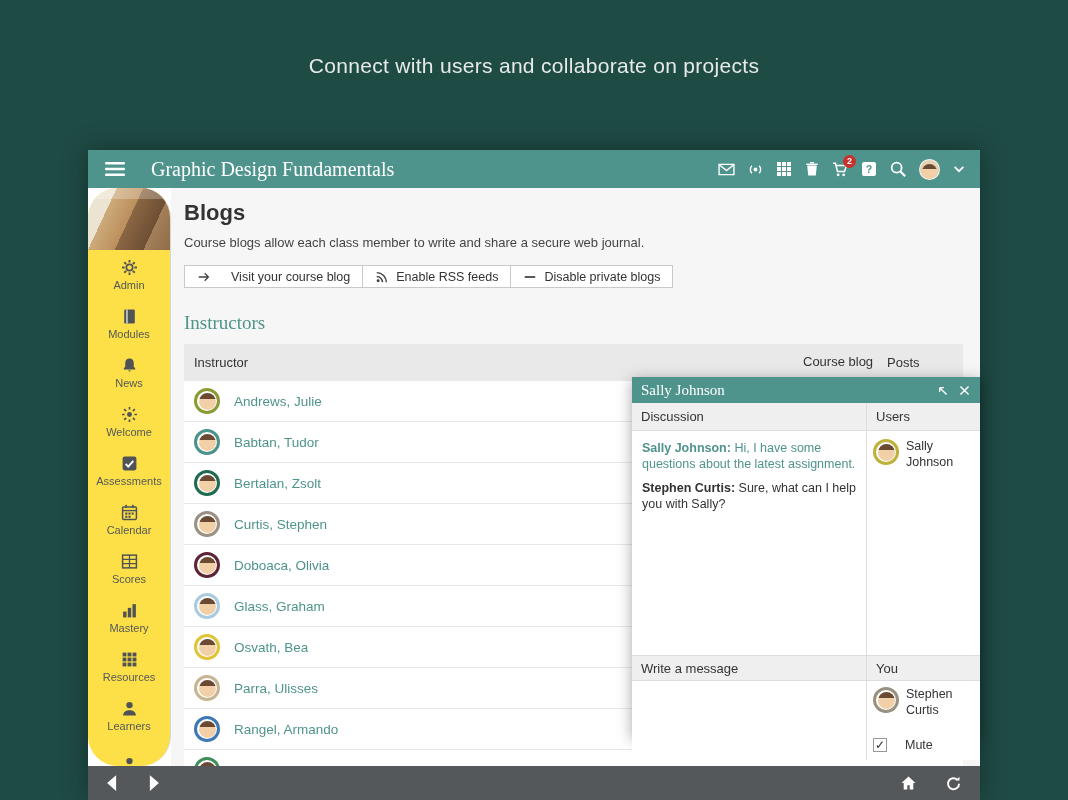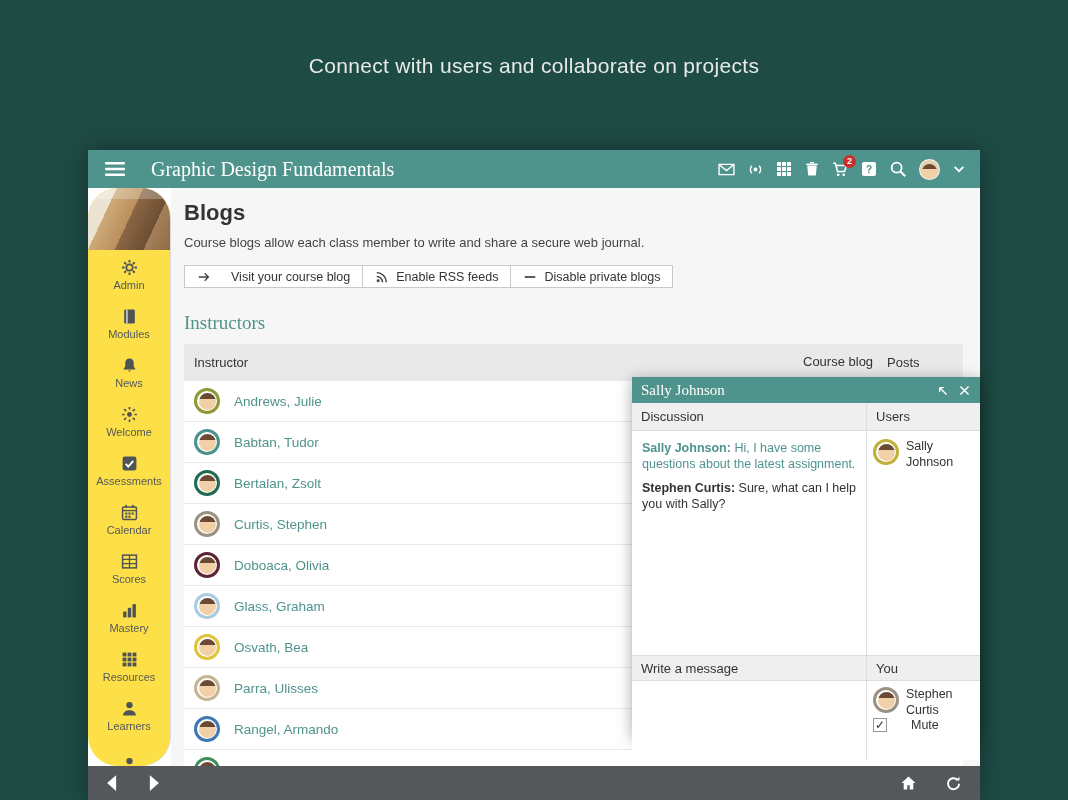--- a/index.html
+++ b/index.html
@@ -130,23 +130,23 @@
   .col-head.mid { border-top:1px solid #DDD; }
   .discussion-body { padding:9px 10px; overflow:hidden; background:#fff; }
   .msg { font-size:12.5px; line-height:1.3; margin-bottom:7px; }
   .users-body { padding:8px 6px; background:#fff; }
   .user-item { display:flex; gap:7px; align-items:flex-start; cursor:pointer; }
   .user-item .avatar { width:26px; height:26px; }
   .user-name { font-size:12.5px; color:#333; line-height:1.25; width:58px; }
   .compose-body { background:#fff; cursor:text; }
   .you-body {
     background:#fff; padding:6px 6px 8px 6px; display:flex;
-    flex-direction:column; 
-  }
-  .mute-row { display:flex; align-items:center; gap:24px; }
+    flex-direction:column; justify-content:space-between;
+  }
+  .mute-row { display:flex; align-items:center; gap:18px; }
   .checkbox {
     width:14px; height:14px; border:1px solid #999; background:#fff;
     display:flex; align-items:center; justify-content:center;
     font-size:12px; color:#333; cursor:pointer;
   }
   .checkbox[data-checked="true"]::after { content:"\2713"; }
   .mute-label { font-size:12.5px; color:#333; }
   
   .bottom-bar {
     position:absolute; left:0; right:0; bottom:0; height:34px;

